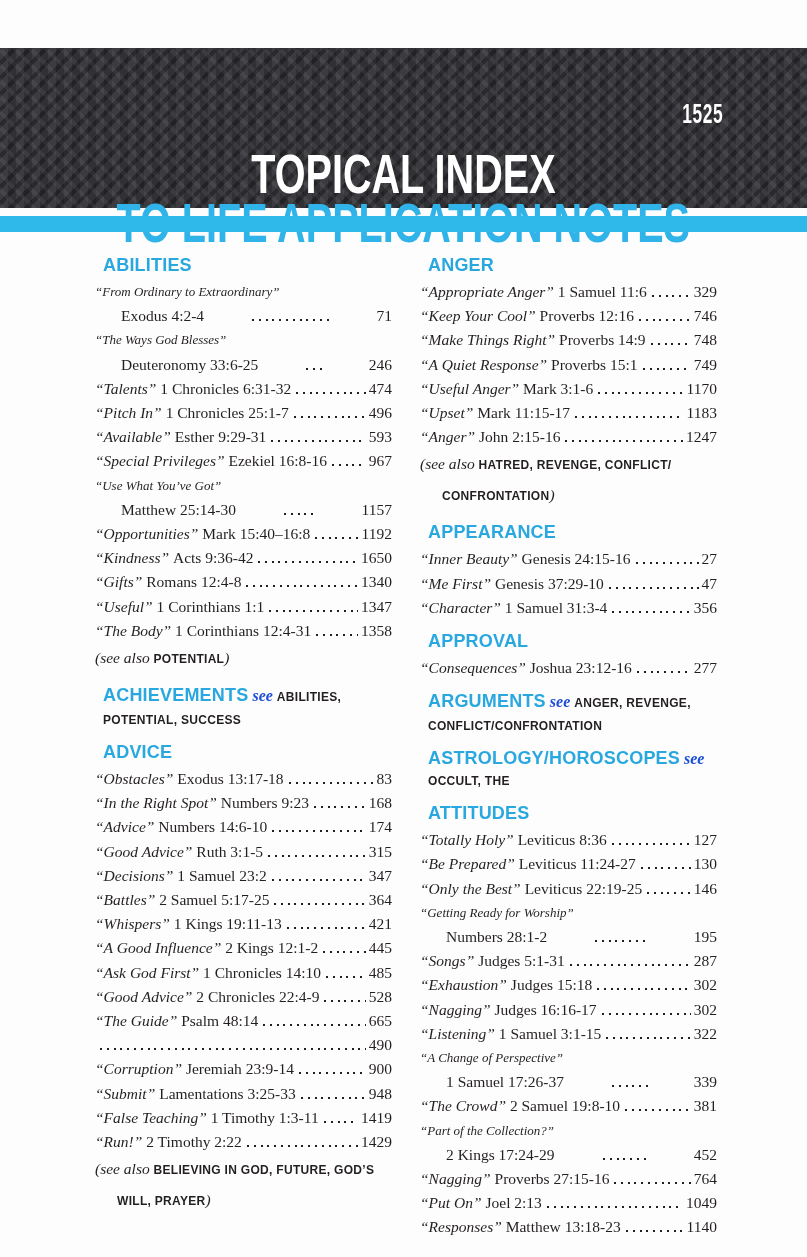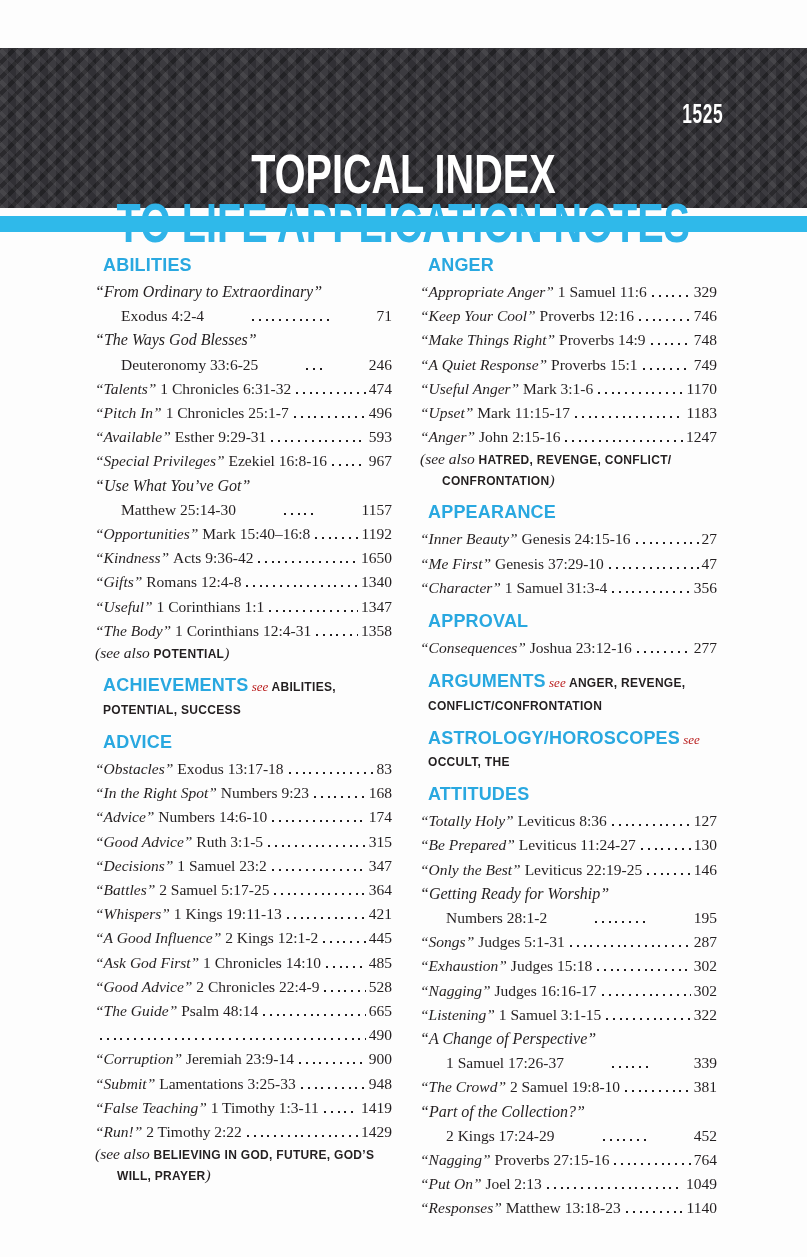--- a/index.html
+++ b/index.html
@@ -26,33 +26,33 @@
   .t2{color:#2fb3e8;}
   .stripe{position:absolute;top:216px;left:0;width:100%;height:16px;background:#2fb9ea;}
 
   
   .content{position:absolute;top:255px;left:95px;width:622px;display:flex;gap:28px;}
   .column{width:297px;flex:none;}
   .section{margin-top:11px;}
   .section:first-child{margin-top:0;}
   .heading{margin:0 0 4px 8px;font-family:"Liberation Sans",sans-serif;font-weight:bold;
     font-size:18px;line-height:21px;color:#29a8e0;letter-spacing:.2px;}
-  .see-word{font-family:"Liberation Serif",serif;font-weight:normal;font-style:italic;
-    font-size:13px;color:#b91c1c;letter-spacing:0;}
+  .see-word{font-family:"Liberation Serif",serif;font-weight:bold;font-style:italic;
+    font-size:16px;color:#1d4ed8;letter-spacing:0;}
   .xref{font-family:"Liberation Sans",sans-serif;font-weight:bold;font-size:12px;
     color:#231f20;letter-spacing:.3px;}
   .entry-row{display:flex;align-items:baseline;line-height:24.2px;font-size:15.5px;}
   .entry-text{white-space:nowrap;flex:none;}
   .ttl{font-style:italic;}
-  .title-line{line-height:24.2px;font-size:16px;font-style:italic;}
+  .title-line{line-height:24.2px;font-size:13px;font-style:italic;}
   .indent{padding-left:26px;gap:43px;}
   .leader{flex:1 1 auto;min-width:10px;height:2px;margin:0 3px 0 5px;
     background-image:repeating-linear-gradient(90deg,#231f20 0 2px,rgba(0,0,0,0) 2px 6.8px);}
   .pnum{flex:none;}
-  .see-also{line-height:20px;font-size:15.5px;padding-left:22px;text-indent:-22px;}
+  .see-also{line-height:30px;font-size:15.5px;padding-left:22px;text-indent:-22px;}
   .sa-i{font-style:italic;}
 </style>
 </head>
 <body>
 
 <div class="page">
 
   <div class="header">
     <div class="folio">
       <span class="folio-inner">1525</span>

